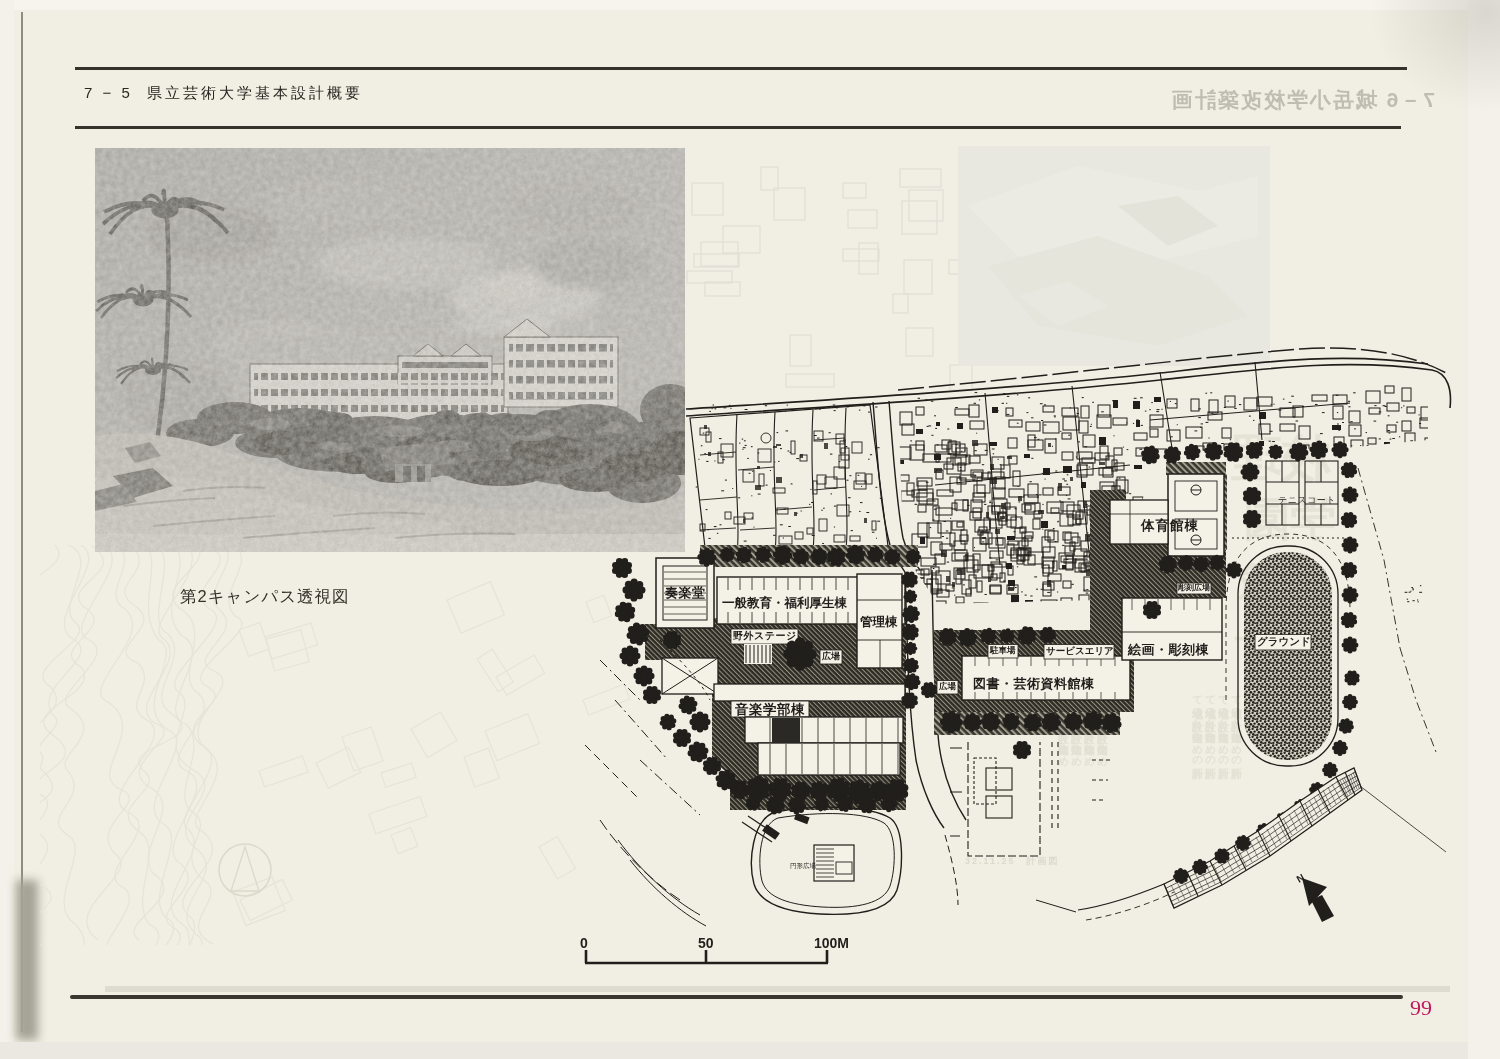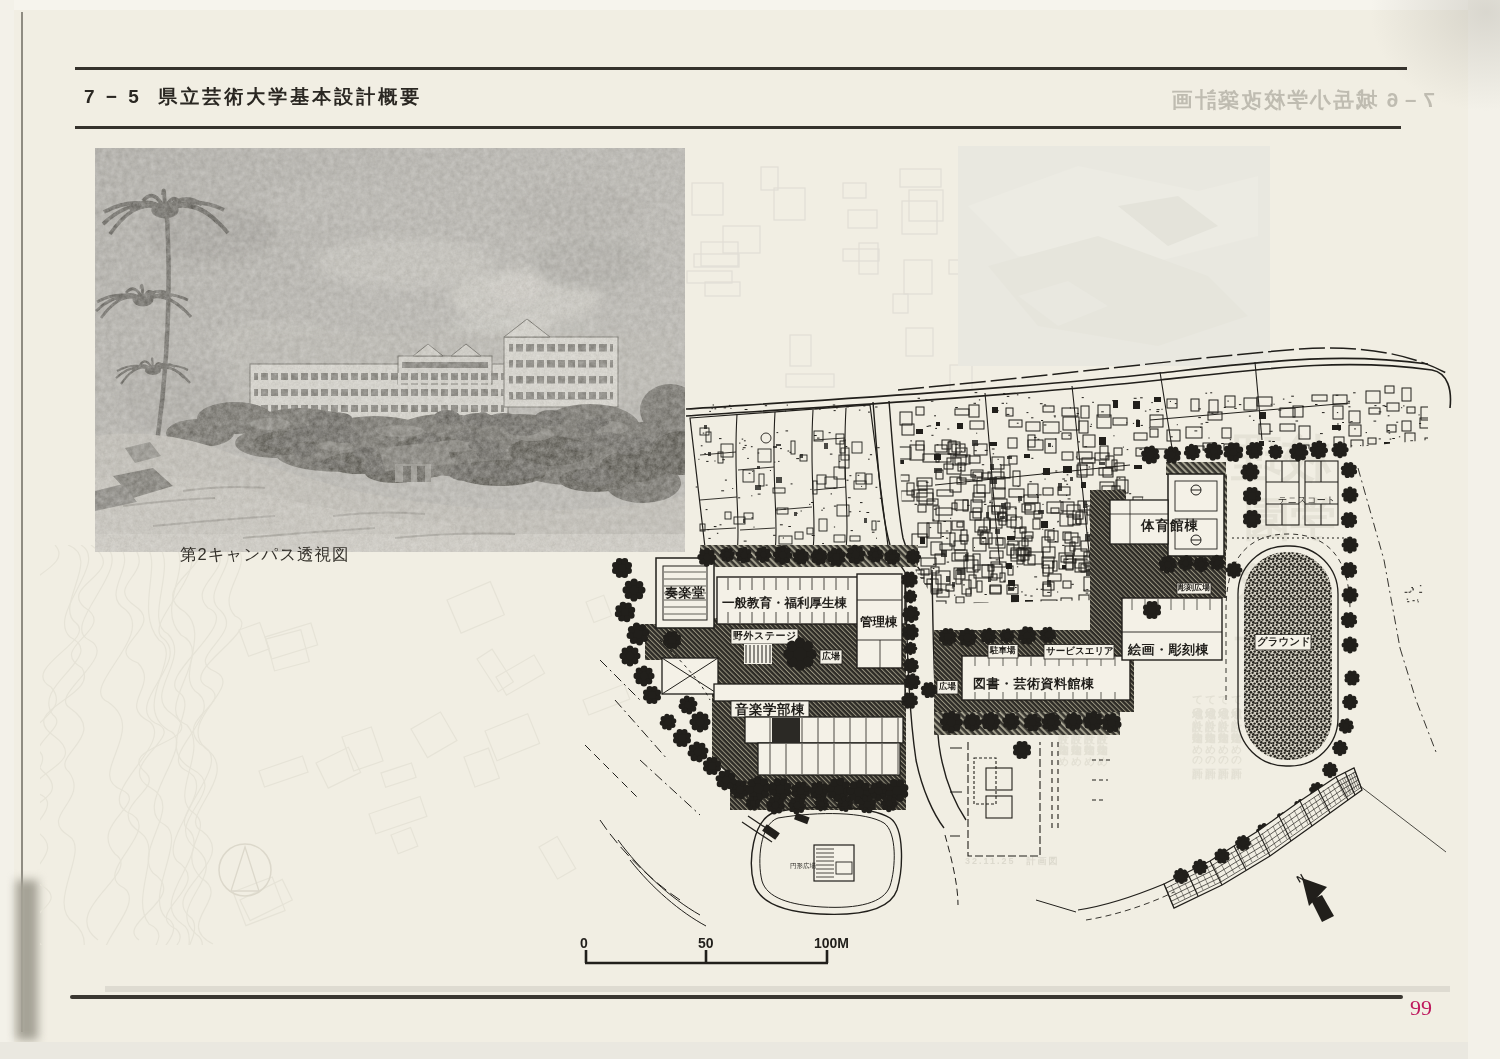--- a/index.html
+++ b/index.html
@@ -322,21 +322,21 @@
       <ellipse cx="575" cy="262" rx="30" ry="26" fill="#5d5b54"></ellipse>
       <ellipse cx="585" cy="305" rx="28" ry="22" fill="#434139"></ellipse>
       <rect width="590" height="404" filter="url(#grain)"></rect>
       <rect width="590" height="404" filter="url(#grain2)"></rect>
     </svg>
 
 <div class="abs" style="left:75px;top:67px;width:1332px;height:3px;background:#35322c"></div>
 
 <div class="abs" style="left:75px;top:126px;width:1326px;height:3px;background:#35322c"></div>
 
-<div class="abs" style="left:84px;top:84px;font-size:19px;font-weight:bold;letter-spacing:3px;color:#2a2722">7&nbsp;−&nbsp;5&nbsp;&nbsp;県立芸術大学基本設計概要</div>
+<div class="abs" style="left:84px;top:84px;font-size:15px;font-weight:normal;letter-spacing:3px;color:#2a2722">7&nbsp;−&nbsp;5&nbsp;&nbsp;県立芸術大学基本設計概要</div>
 
 <div class="abs" style="left:1155px;top:86px;width:280px;font-size:21px;font-weight:bold;letter-spacing:2px;color:#bfbcb1;transform:scaleX(-1)">7－6&nbsp;城岳小学校改築計画</div>
 
 <svg class="abs" style="left:958px;top:146px" width="312" height="220" viewBox="0 0 312 220">
 <rect width="312" height="220" fill="#e9e8e0"></rect>
 <path d="M10,60 L120,20 L240,45 L300,30 L300,90 L180,120 L60,110 Z" fill="#ecebe3"></path>
 <path d="M30,120 L140,90 L250,130 L290,170 L200,200 L80,180 Z" fill="#e6e5dc"></path>
 <path d="M60,150 L110,135 L150,160 L100,180 Z" fill="#e9e8e0"></path>
 <path d="M160,60 L220,50 L260,80 L210,100 Z" fill="#e4e3da"></path>
 </svg>
@@ -2517,19 +2517,19 @@
       <text x="580" y="948" font-size="14" letter-spacing="0" fill="#211f1b" font-weight="bold">0</text>
       <text x="698" y="948" font-size="14" letter-spacing="0" fill="#211f1b" font-weight="bold">50</text>
       <text x="814" y="948" font-size="14" letter-spacing="0" fill="#211f1b" font-weight="bold">100M</text>
       <g fill="#211f1b">
         <polygon points="1302,878 1327,887 1309,906"></polygon>
         <path d="M1311,900 L1322,895 L1334,916 L1322,922 Z"></path>
         <text x="1297" y="882" font-size="10" font-weight="bold" transform="rotate(-30 1300 879)">N</text>
       </g>
     </svg>
 
-<div class="abs" style="left:180px;top:544px;font-size:16.5px;letter-spacing:1px;color:#33302a">第2キャンパス透視図</div>
+<div class="abs" style="left:180px;top:586px;font-size:16.5px;letter-spacing:1px;color:#33302a">第2キャンパス透視図</div>
 
 <div class="abs" style="left:105px;top:986px;width:1345px;height:6px;background:#dedbd1"></div>
 
 <div class="abs" style="left:70px;top:995px;width:1333px;height:4px;background:#3a3731;border-radius:2px"></div>
 
 <div class="abs" style="left:1410px;top:995px;font-size:22px;font-family:'Liberation Serif',serif;color:#be185d">99</div>
 </div>
 </body></html>

